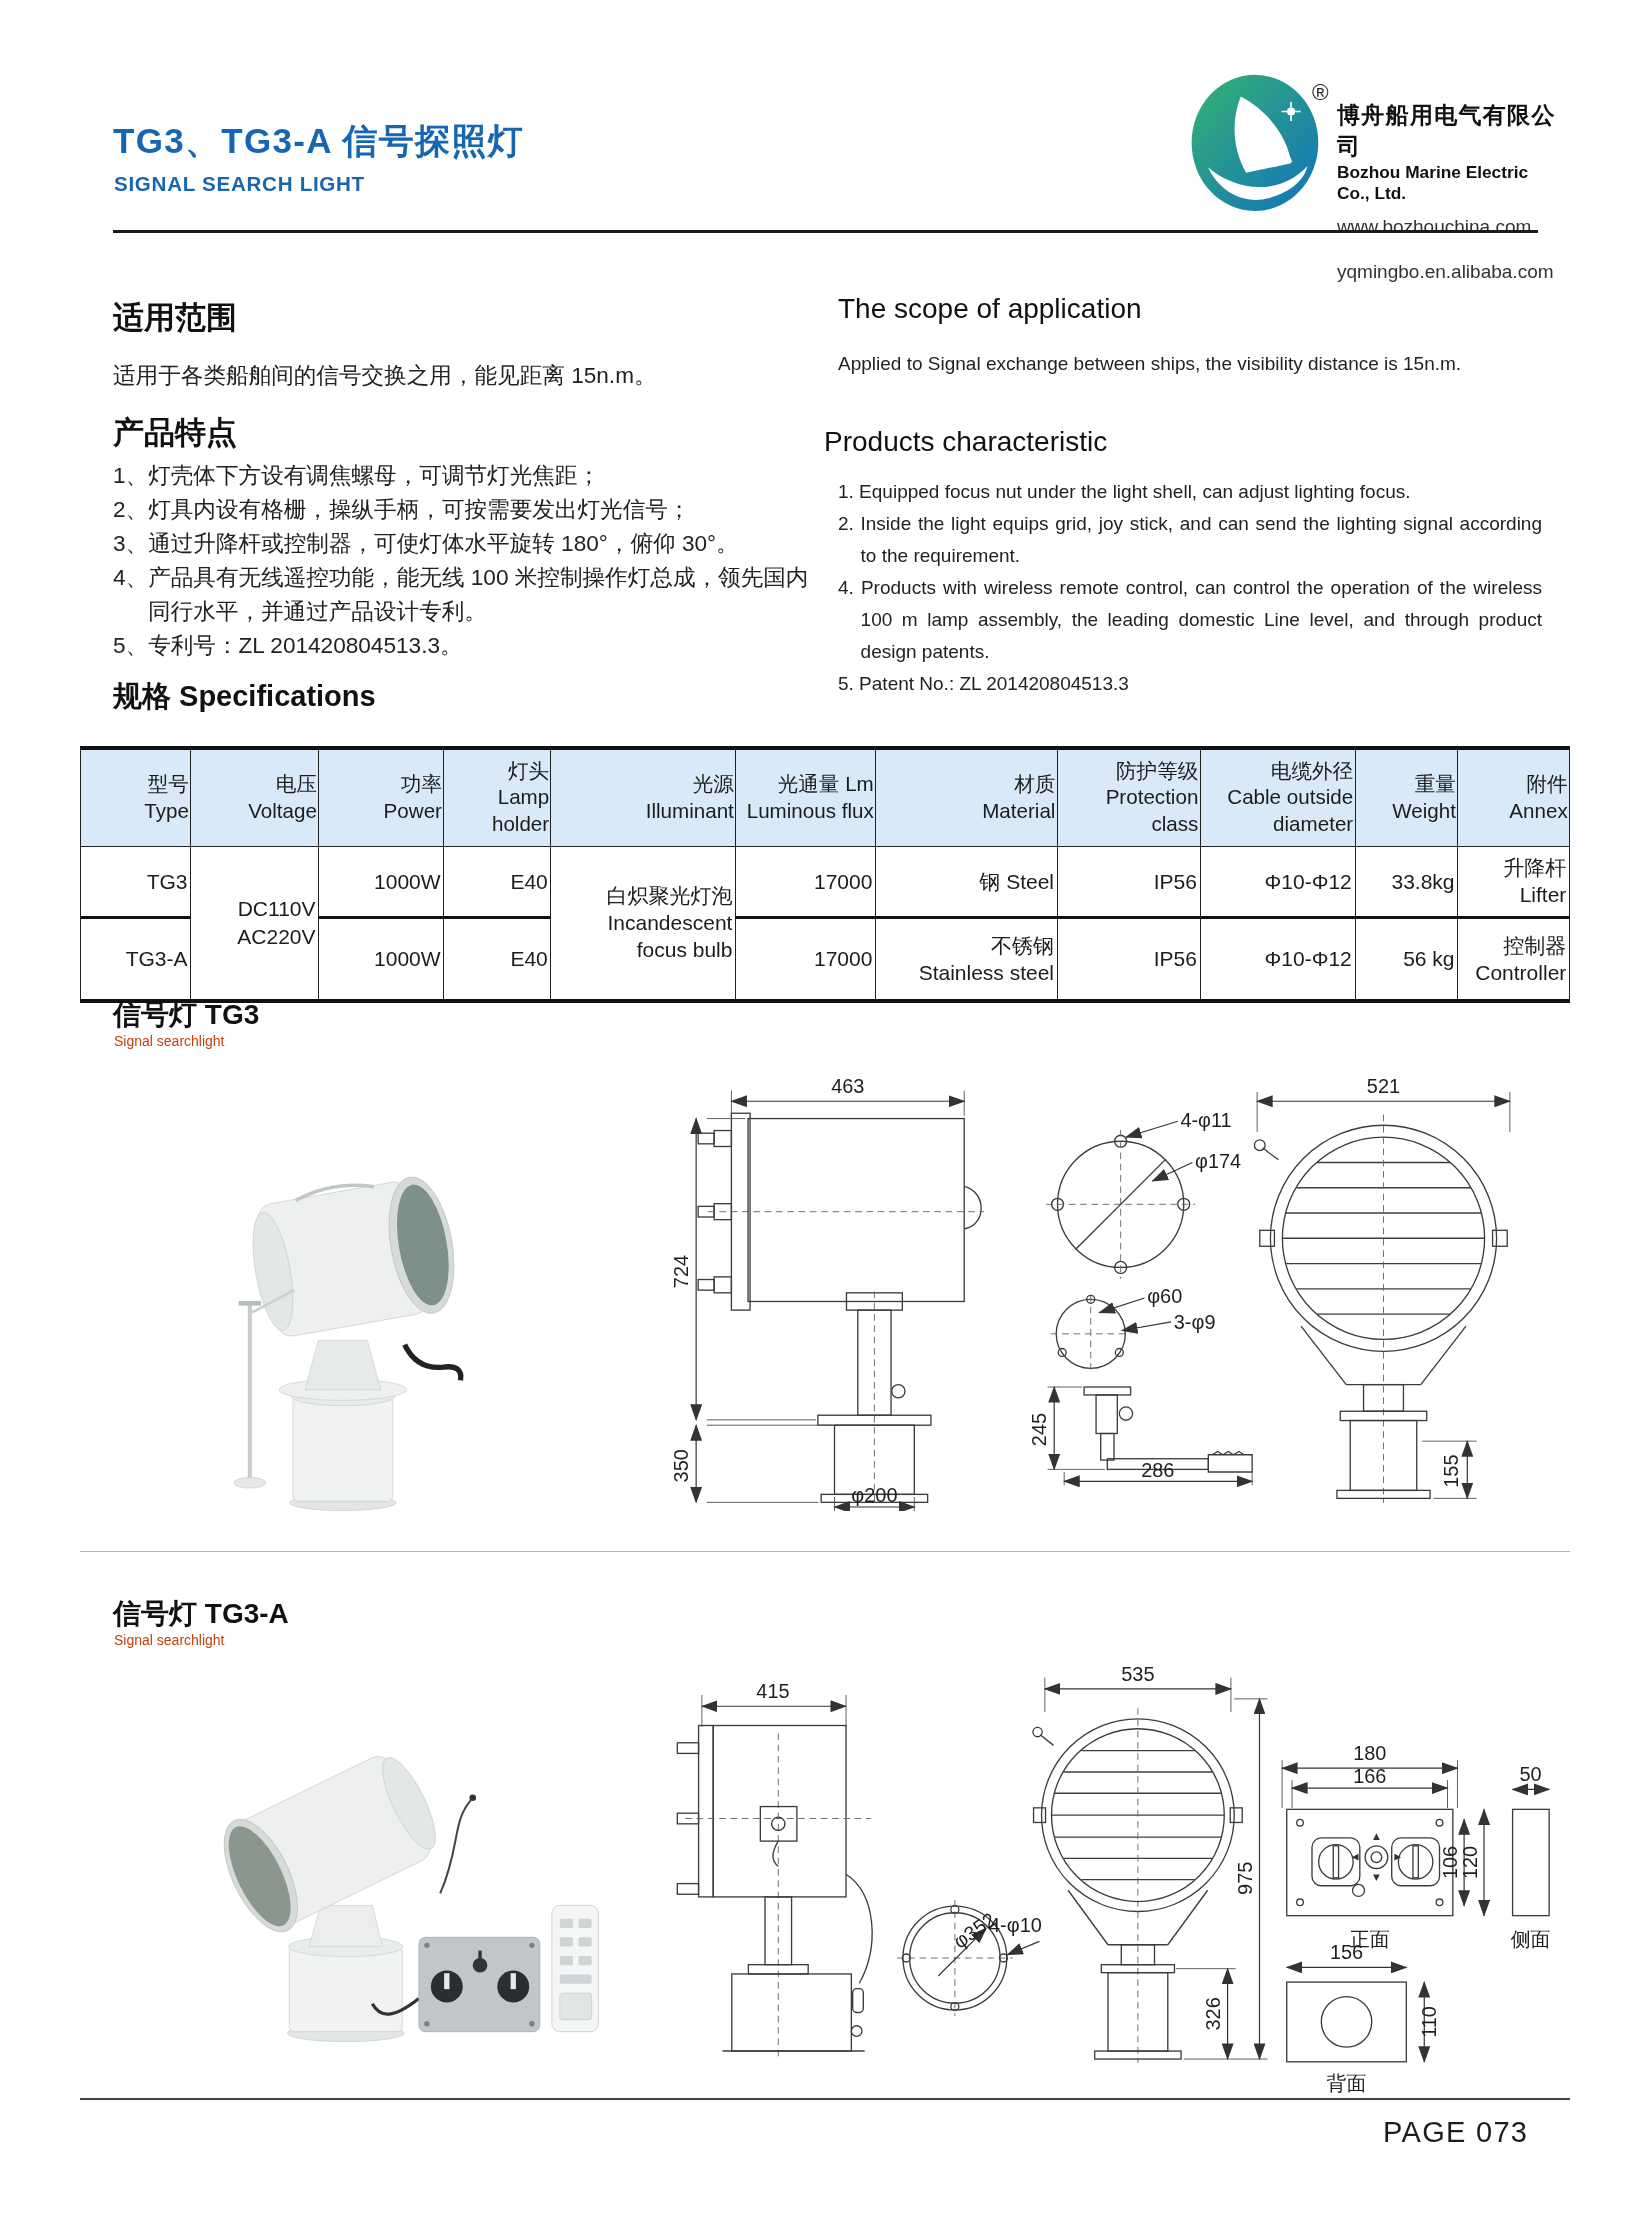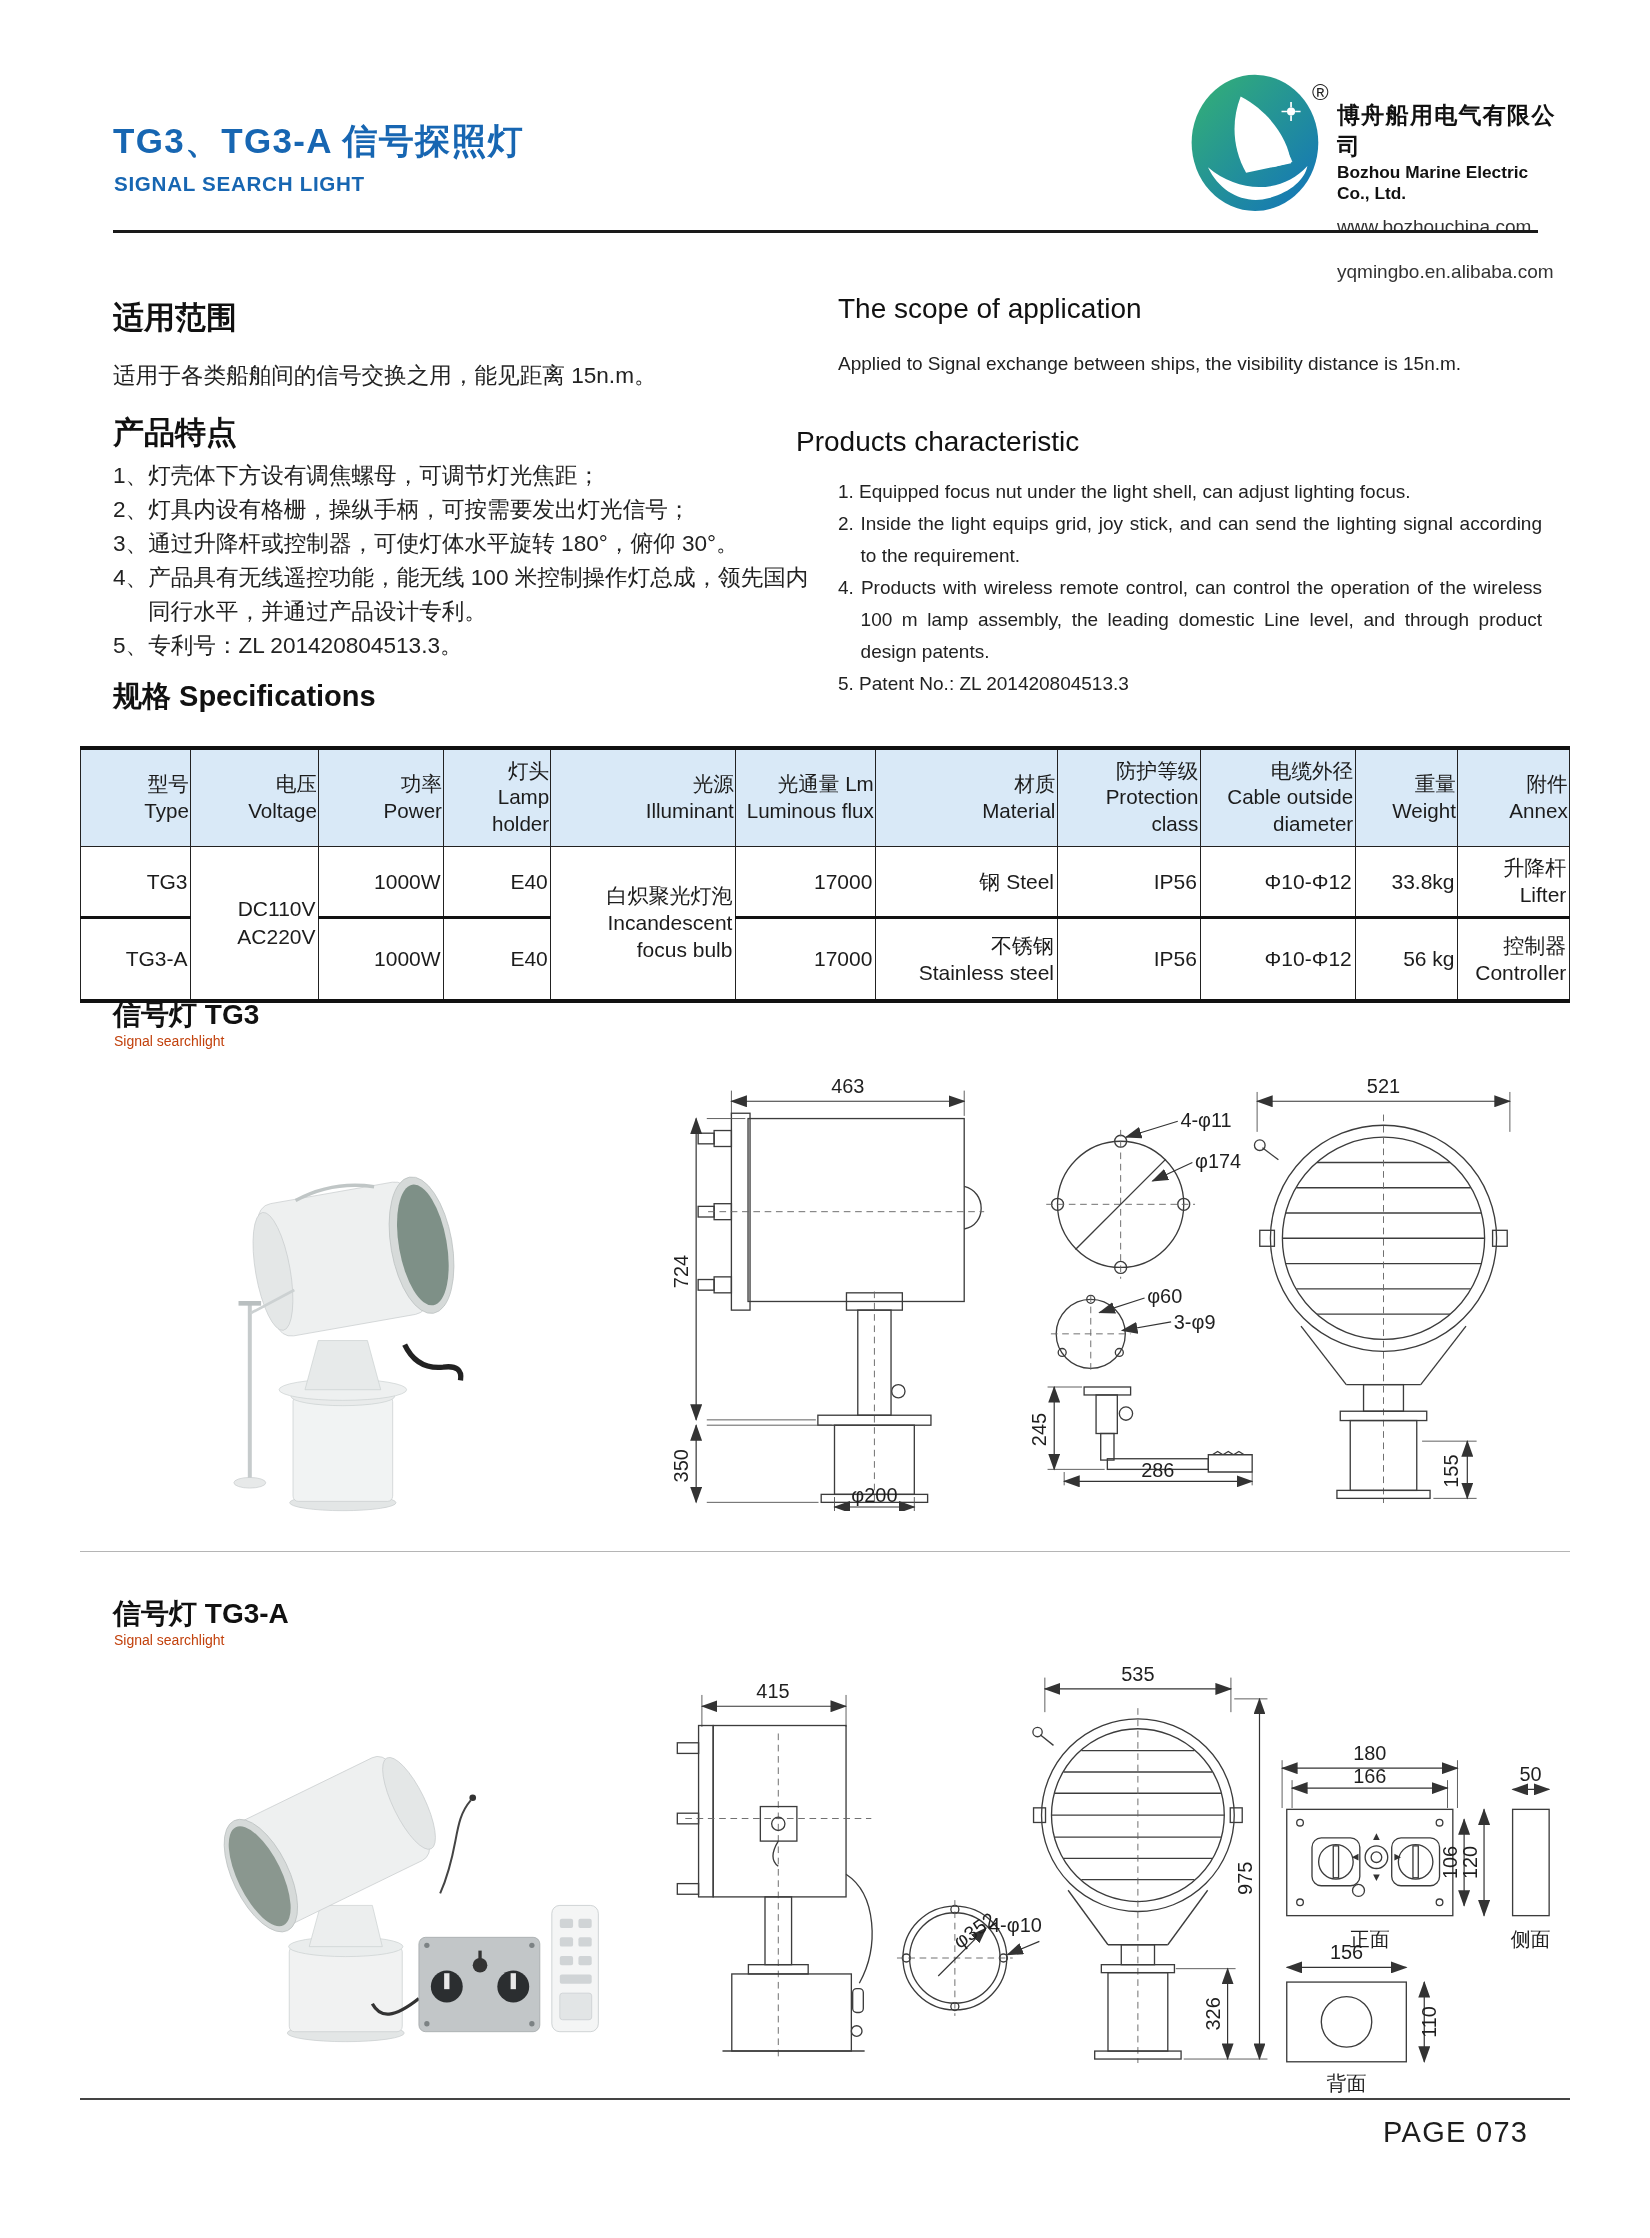--- a/index.html
+++ b/index.html
@@ -81,21 +81,21 @@
   <div class="abs" style="left:113px;top:459px;width:715px">
     <div class="cnitem">1、灯壳体下方设有调焦螺母，可调节灯光焦距；</div>
     <div class="cnitem">2、灯具内设有格栅，操纵手柄，可按需要发出灯光信号；</div>
     <div class="cnitem">3、通过升降杆或控制器，可使灯体水平旋转 180°，俯仰 30°。</div>
     <div class="cnitem">4、产品具有无线遥控功能，能无线 100 米控制操作灯总成，领先国内同行水平，并通过产品设计专利。</div>
     <div class="cnitem">5、专利号：ZL 201420804513.3。</div>
   </div>
 
   <div class="abs h-en" style="left:838px;top:293px">The scope of application</div>
   <div class="abs p-en" style="left:838px;top:349px;width:702px">Applied to Signal exchange between ships, the visibility distance is 15n.m.</div>
-  <div class="abs h-en" style="left:796px;top:426px">Products characteristic</div>
+  <div class="abs h-en" style="left:824px;top:426px">Products characteristic</div>
   <div class="abs" style="left:838px;top:476px;width:704px">
     <div class="enitem">1. Equipped focus nut under the light shell, can adjust lighting focus.</div>
     <div class="enitem">2. Inside the light equips grid, joy stick, and can send the lighting signal according to the requirement.</div>
     <div class="enitem">4. Products with wireless remote control, can control the operation of the wireless 100 m lamp assembly, the leading domestic Line level, and through product design patents.</div>
     <div class="enitem">5. Patent No.: ZL 201420804513.3</div>
   </div>
 
   <div class="abs h-spec" style="left:113px;top:677px">规格 Specifications</div>
 
   <table class="spec abs" style="left:80px;top:746px">

